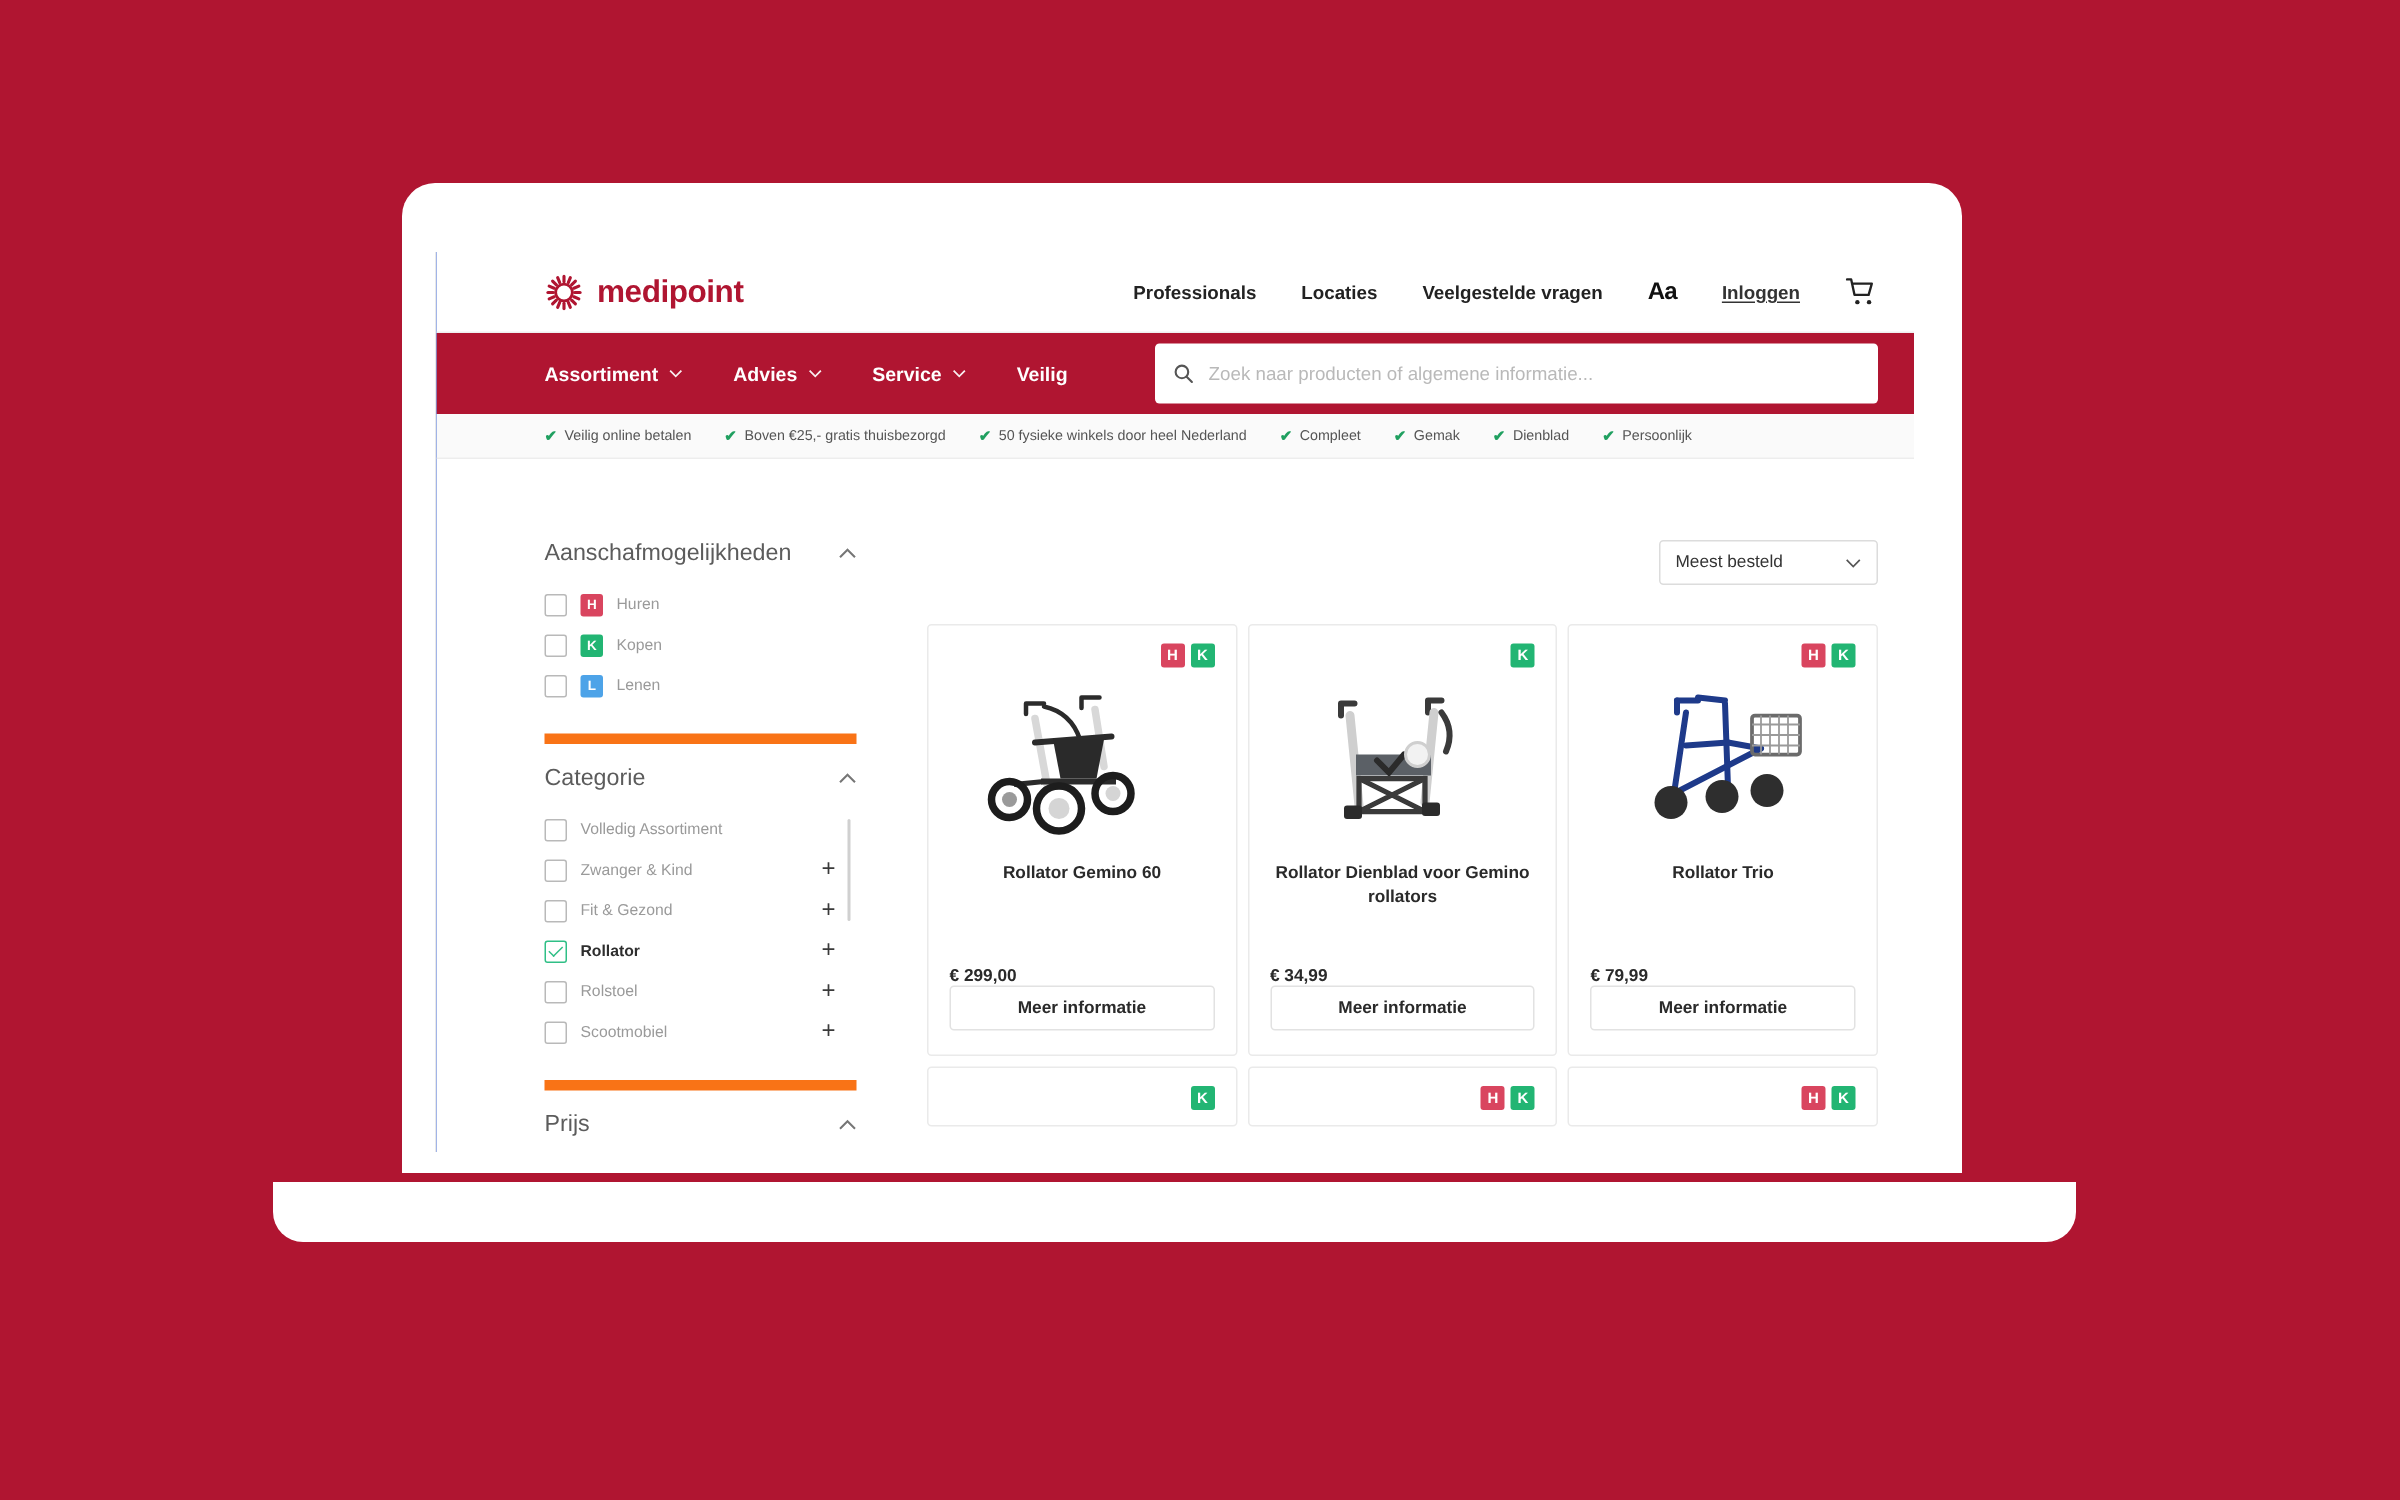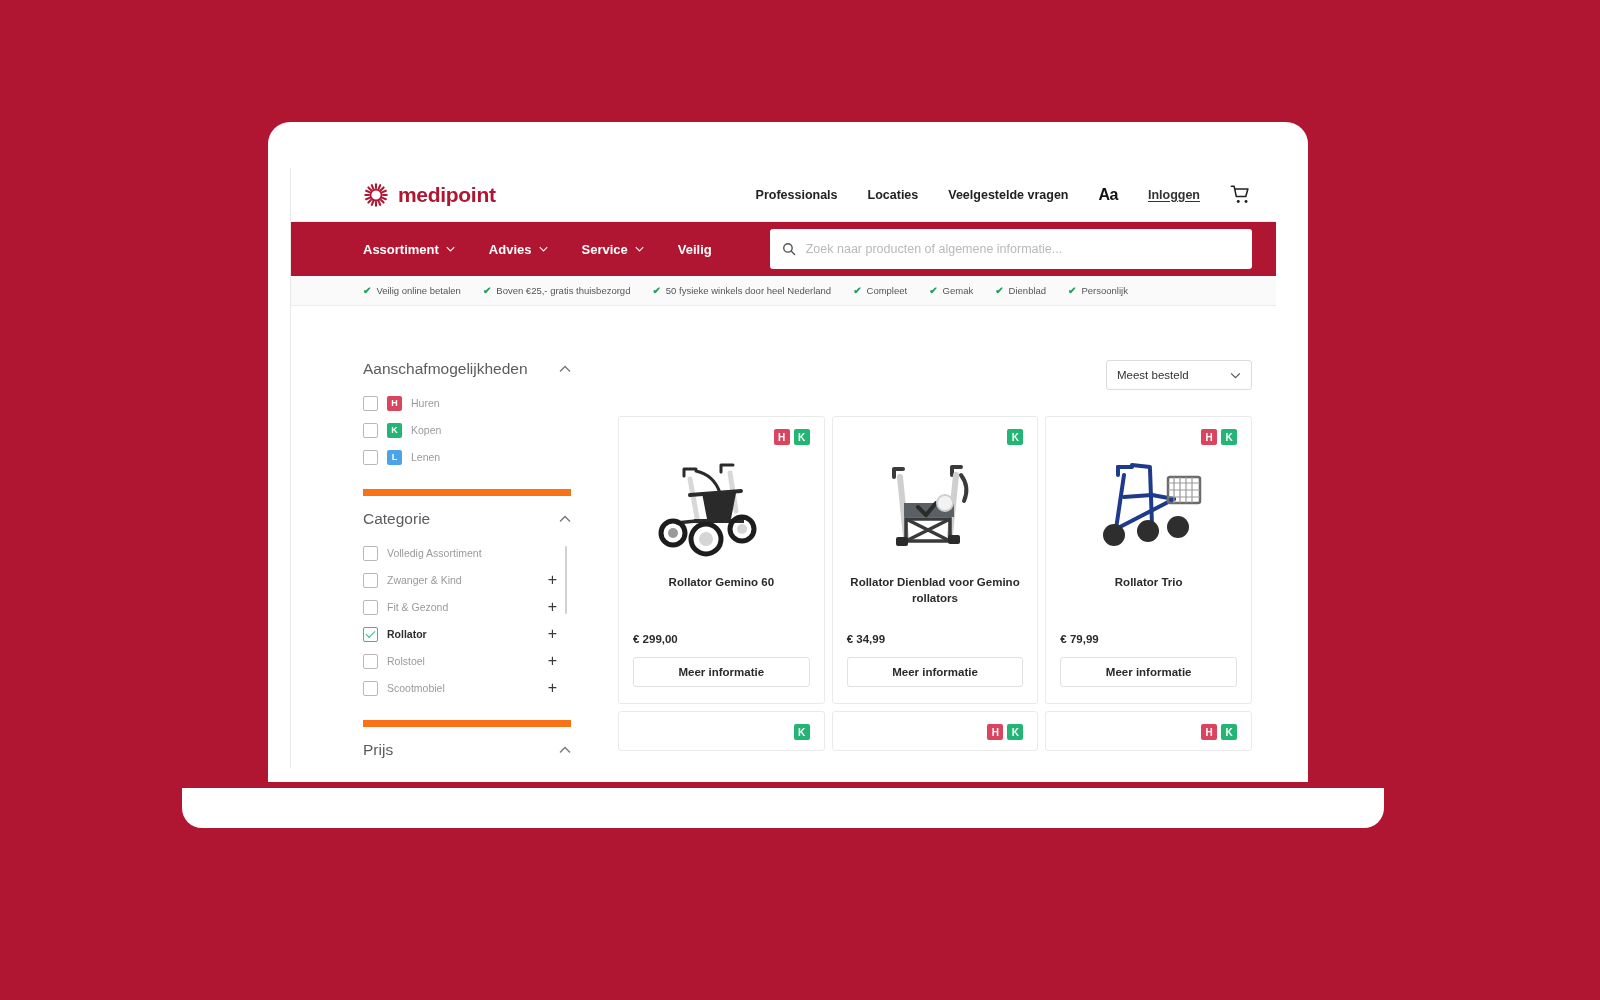--- a/index.html
+++ b/index.html
@@ -220,21 +220,21 @@
     height: 112px; margin: 6px 0 12px;
     display: flex; align-items: center; justify-content: center;
   }
   .card-img svg { max-height: 112px; }
   .card-title {
     font-size: 11.5px; font-weight: bold; color: #2a2a2a;
     text-align: center; line-height: 1.35; min-height: 32px;
   }
   .card-price {
     font-size: 11.5px; font-weight: bold; color: #2a2a2a;
-    margin-top: auto; margin-bottom: 12px;
+    margin-top: auto; 
   }
   .card-btn {
     height: 30px; border: 1px solid #e2e2e2; border-radius: 3px;
     background: #fff;
     display: flex; align-items: center; justify-content: center;
     font-size: 11.5px; font-weight: bold; color: #2a2a2a;
     font-family: "Liberation Sans", sans-serif;
   }
   .grid.row2 { margin-top: 7px; }
   .card.clipped { min-height: 40px; overflow: hidden; padding-bottom: 0; }

